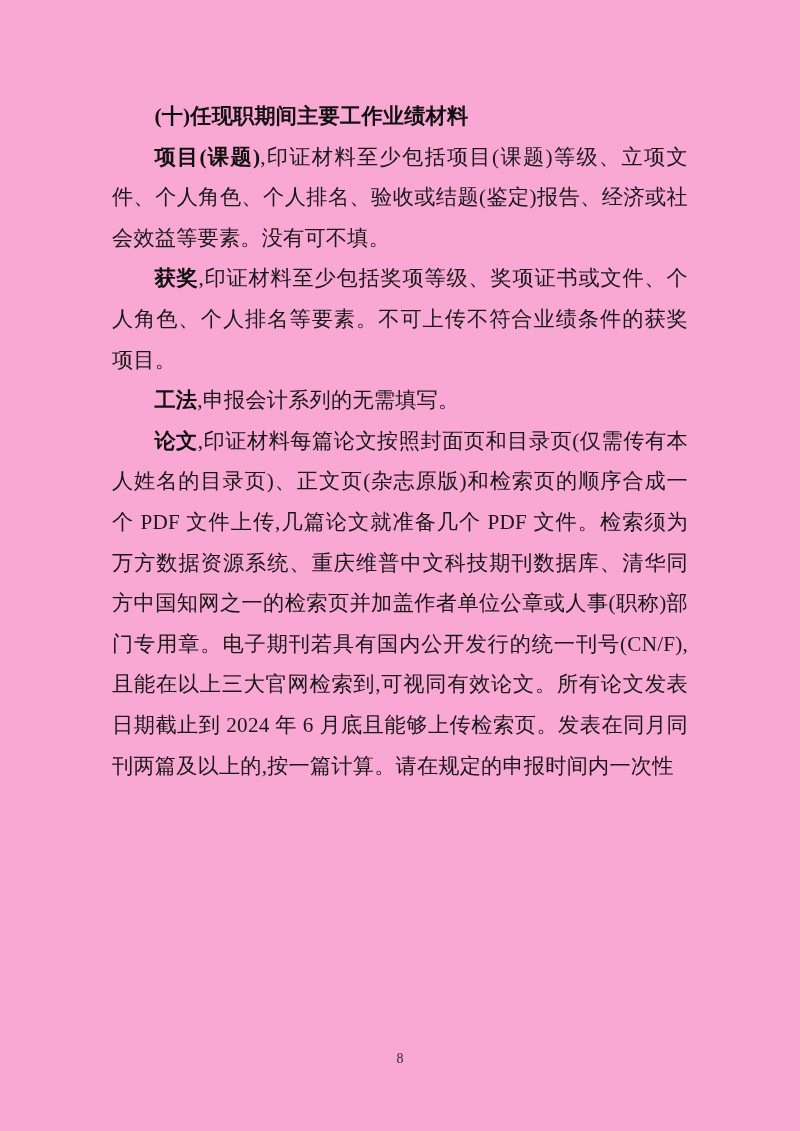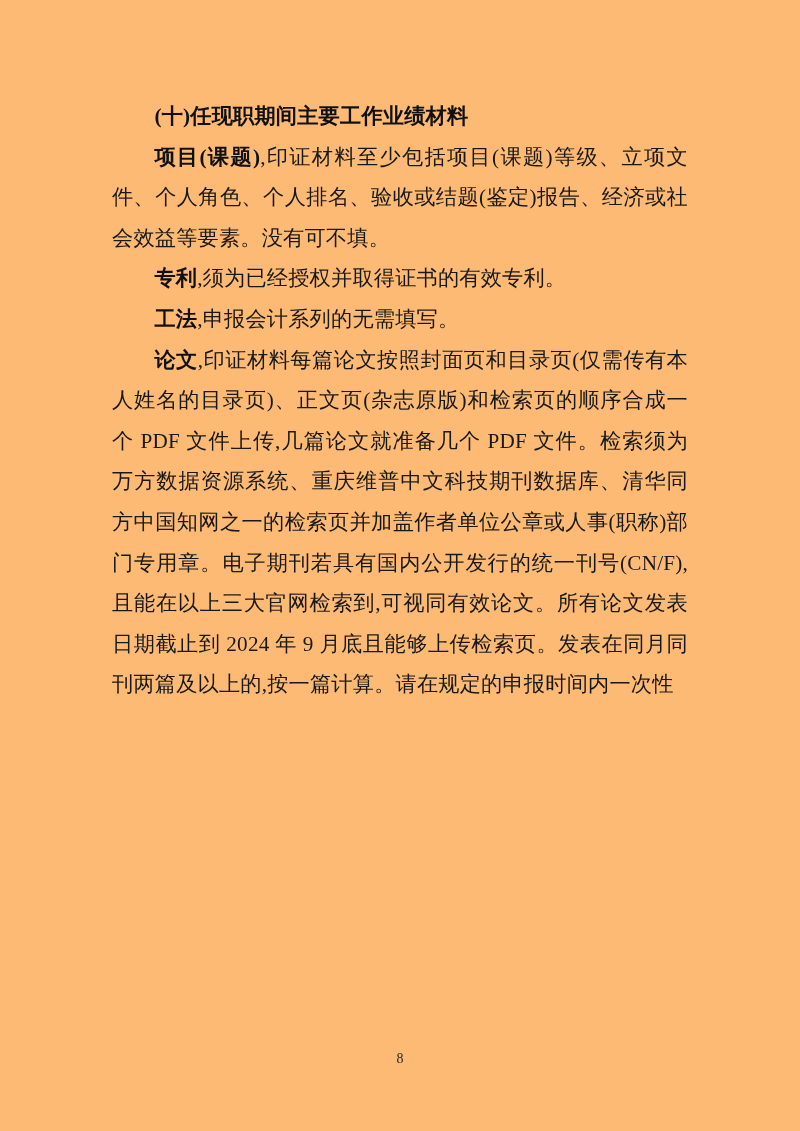--- a/index.html
+++ b/index.html
@@ -12,21 +12,21 @@
     height: 1131px;
     position: relative;
     overflow: hidden;
   }
   .doc-page {
     position: absolute;
     left: 0;
     top: 0;
     width: 800px;
     height: 1131px;
-    background: #fdba74;
+    background: #f9a8d4;
   }
   .text-block {
     position: absolute;
     left: 112px;
     top: 96px;
     width: 576px;
   }
   .para {
     margin: 0;
     padding: 0;
@@ -63,25 +63,25 @@
 
 <div class="doc-page">
 
   <div class="text-block">
 
     <p class="para heading">(十)任现职期间主要工作业绩材料</p>
 
 
     <p class="para"><span class="lead">项目(课题)</span><span>,印证材料至少包括项目(课题)等级、立项文件、个人角色、个人排名、验收或结题(鉴定)报告、经济或社会效益等要素。没有可不填。</span></p>
 
+    <p class="para"><span class="lead">获奖</span><span>,印证材料至少包括奖项等级、奖项证书或文件、个人角色、个人排名等要素。不可上传不符合业绩条件的获奖项目。</span></p>
 
-    <p class="para"><span class="lead">专利</span><span>,须为已经授权并取得证书的有效专利。</span></p>
 
 
     <p class="para"><span class="lead">工法</span><span>,申报会计系列的无需填写。</span></p>
 
-    <p class="para"><span class="lead">论文</span><span>,印证材料每篇论文按照封面页和目录页(仅需传有本人姓名的目录页)、正文页(杂志原版)和检索页的顺序合成一个 PDF 文件上传,几篇论文就准备几个 PDF 文件。检索须为万方数据资源系统、重庆维普中文科技期刊数据库、清华同方中国知网之一的检索页并加盖作者单位公章或人事(职称)部门专用章。电子期刊若具有国内公开发行的统一刊号(CN/F),且能在以上三大官网检索到,可视同有效论文。所有论文发表日期截止到 2024 年 9 月底且能够上传检索页。发表在同月同刊两篇及以上的,按一篇计算。请在规定的申报时间内一次性</span></p>
+    <p class="para"><span class="lead">论文</span><span>,印证材料每篇论文按照封面页和目录页(仅需传有本人姓名的目录页)、正文页(杂志原版)和检索页的顺序合成一个 PDF 文件上传,几篇论文就准备几个 PDF 文件。检索须为万方数据资源系统、重庆维普中文科技期刊数据库、清华同方中国知网之一的检索页并加盖作者单位公章或人事(职称)部门专用章。电子期刊若具有国内公开发行的统一刊号(CN/F),且能在以上三大官网检索到,可视同有效论文。所有论文发表日期截止到 2024 年 6 月底且能够上传检索页。发表在同月同刊两篇及以上的,按一篇计算。请在规定的申报时间内一次性</span></p>
 
   </div>
 
   <div class="page-footer">8</div>
 
 </div>
 
 </body></html>

